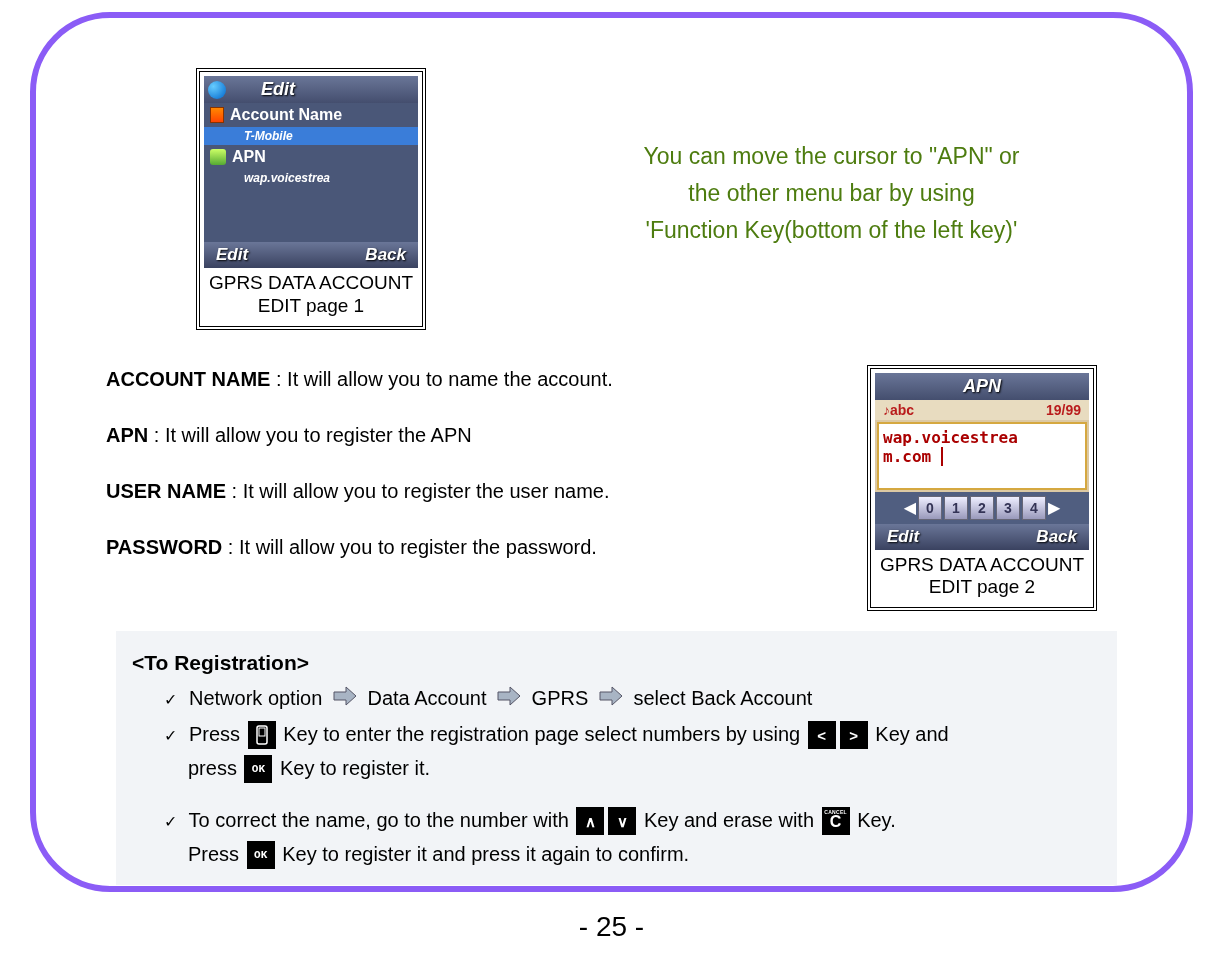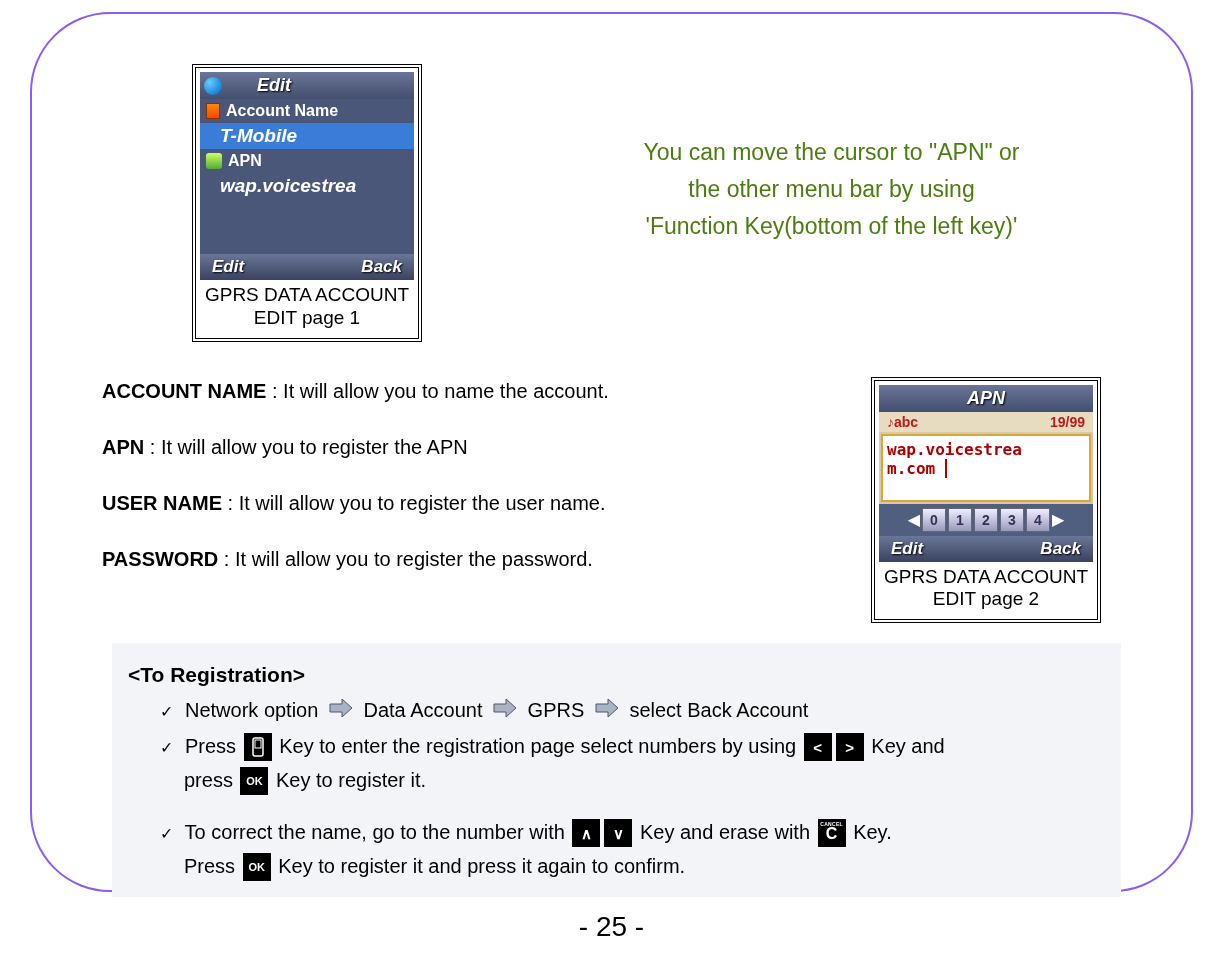--- a/index.html
+++ b/index.html
@@ -9,21 +9,21 @@
       background: #fff;
       font-family: Arial, sans-serif;
       position: relative;
     }
     .page-border {
       position: absolute;
       left: 30px;
       top: 12px;
       width: 1163px;
       height: 880px;
-      border: 2px solid #8b5cf6;
+      border: 6px solid #8b5cf6;
       border-radius: 80px;
       padding: 50px 60px 30px 60px;
     }
     .top-row {
       display: flex;
       gap: 40px;
       align-items: flex-start;
       margin-bottom: 35px;
     }
     .phone-frame {
@@ -64,22 +64,22 @@
       color: #fff;
       font-size: 16px;
       padding: 3px 6px;
       font-weight: bold;
       display: flex;
       align-items: center;
       gap: 6px;
     }
     .menu-sub {
       color: #fff;
-      font-size: 19px;
-      padding: 2px 6px 2px 20px;
+      font-size: 12px;
+      padding: 2px 6px 2px 40px;
       font-weight: bold;
       font-style: italic;
     }
     .menu-sub.highlight { background: #3a7dd9; }
     .doc-icon { width: 14px; height: 16px; background: linear-gradient(#f80,#f40); border:1px solid #830; }
     .lock-icon { width: 16px; height: 16px; background: linear-gradient(#cf6,#5a3); border-radius:3px; }
     .spacer { height: 55px; background:#4a5778; }
     .phone-footer {
       display: flex;
       justify-content: space-between;
@@ -198,21 +198,21 @@
       height: 28px;
       background: #000;
       color: #fff;
       align-items: center;
       justify-content: center;
       font-size: 15px;
       vertical-align: middle;
       margin: 0 2px;
       font-weight: bold;
     }
-    .key-icon.ok { font-size: 11px; }
+    .key-icon.ok { font-size: 11px; font-family: Liberation Mono, monospace; }
     .key-icon.phone svg { width: 14px; height: 20px; }
     .key-icon.cancel { font-size: 16px; position:relative; }
     .cancel-label { position:absolute; top:1px; font-size:5px; letter-spacing:0.3px;}
     .arrow-icon {
       display: inline-block;
       vertical-align: middle;
       margin: 0 4px;
     }
     .arrow-icon svg { width: 26px; height: 22px; }
     .page-num {

